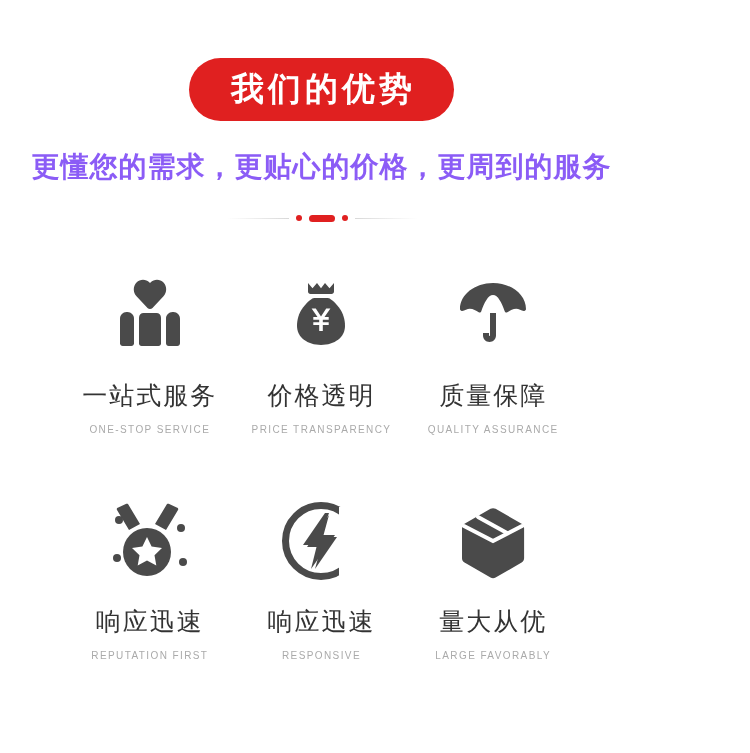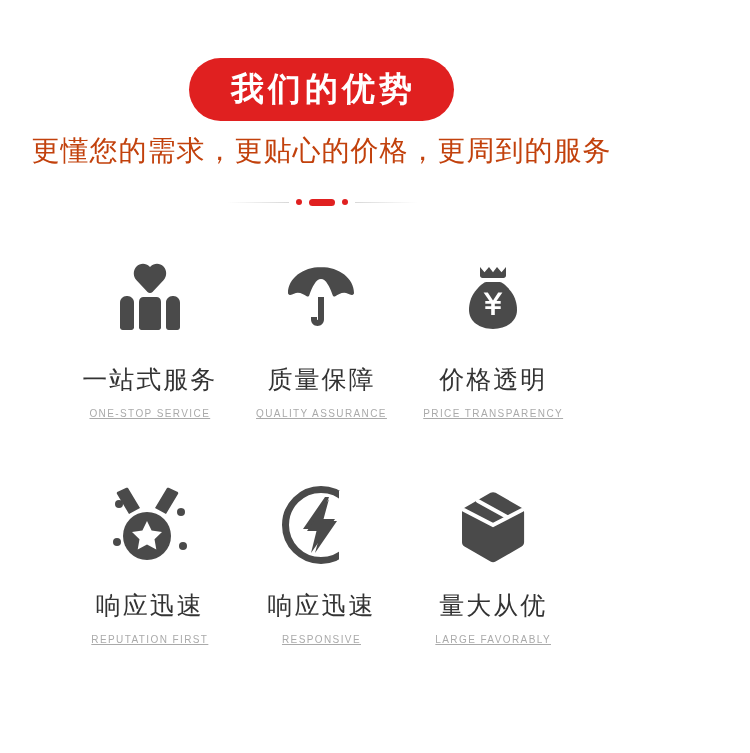--- a/index.html
+++ b/index.html
@@ -36,25 +36,25 @@
     color: #ffffff;
     font-size: 33px;
     font-weight: bold;
     letter-spacing: 4px;
     padding: 14px 38px 16px 42px;
     border-radius: 34px;
     line-height: 1;
   }
 
   .subtitle {
-    margin-top: 12px;
+    margin-top: 28px;
     font-size: 28px;
-    color: #c2410c;
+    color: #8b5cf6;
     letter-spacing: 1px;
-    font-weight: 400;
+    font-weight: 700;
     line-height: 1.3;
   }
 
   
   .divider {
     margin: 26px auto 0 auto;
     width: 190px;
     height: 14px;
     display: flex;
     align-items: center;
@@ -117,21 +117,20 @@
     letter-spacing: 2px;
     font-weight: 500;
   }
 
   .cell-sub {
     margin-top: 12px;
     font-size: 10px;
     color: #aaaaaa;
     letter-spacing: 1.4px;
     text-transform: uppercase;
-    text-decoration: underline;
   }
 </style>
 </head>
 <body>
 
 <div class="page">
 
   <div class="header">
     <div class="title-badge">我们的优势</div>
     <div class="subtitle">更懂您的需求，更贴心的价格，更周到的服务</div>
@@ -157,45 +156,45 @@
             <path d="M35 50.5c0-2.5 2-4.5 4.5-4.5h13c2.5 0 4.5 2 4.5 4.5v26c0 1.4-1.1 2.5-2.5 2.5h-17c-1.4 0-2.5-1.1-2.5-2.5v-26z"></path>
           </g>
         </svg>
       </div>
       <div class="cell-title">一站式服务</div>
       <div class="cell-sub">ONE-STOP SERVICE</div>
     </div>
 
     <div class="cell">
       <div class="icon-wrap">
+        <svg width="92" height="92" viewBox="0 0 92 92" aria-hidden="true">
+          <g fill="#4a4a4a">
+            <path d="M33 16l4.5 5.2L42 16l4 5.2L50 16l4.5 5.2L59 16v8.5c0 1.4-1.1 2.5-2.5 2.5h-21c-1.4 0-2.5-1.1-2.5-2.5V16z"></path>
+            <path d="M39 31h14c1.5 0 6.5 3.3 11 9.6 4.4 6.2 6 12 6 18.5C70 70.4 59.6 78 46 78S22 70.4 22 59.1c0-6.5 1.6-12.3 6-18.5C32.5 34.3 37.5 31 39 31z"></path>
+          </g>
+          <g fill="#ffffff">
+            <path d="M46 49.4l-5.2-7.9h-4.2l5.9 8.4h-4.2v2.8h5.9v2.6h-5.9v2.8h5.9V64h3.6v-5.9h5.9v-2.8h-5.9v-2.6h5.9v-2.8h-4.2l5.9-8.4h-4.2L46 49.4z"></path>
+          </g>
+        </svg>
+      </div>
+      <div class="cell-title">价格透明</div>
+      <div class="cell-sub">PRICE TRANSPARENCY</div>
+    </div>
+
+    <div class="cell">
+      <div class="icon-wrap">
         <svg width="98" height="92" viewBox="0 0 98 92" aria-hidden="true">
           <g fill="#4a4a4a">
             <path d="M49 16c-18.2 0-33 11.6-33 26 0 1.2 1 2.1 2.2 1.9 2.4-.5 5.1-2.2 7.6-2.2 3.6 0 6.2 2 8.9 3.6 1 .6 2.3.1 2.6-1C40.4 35.6 44 28 49 28s8.6 7.6 11.7 16.3c.4 1.1 1.6 1.6 2.6 1 2.7-1.6 5.3-3.6 8.9-3.6 2.5 0 5.2 1.7 7.6 2.2 1.2.2 2.2-.7 2.2-1.9 0-14.4-14.8-26-33-26z"></path>
             <path d="M46 46h6v22.5c0 3.6-2.9 6.5-6.5 6.5S39 72.1 39 68.5V66h6v2.5c0 .3.2.5.5.5s.5-.2.5-.5V46z"></path>
           </g>
         </svg>
       </div>
       <div class="cell-title">质量保障</div>
       <div class="cell-sub">QUALITY ASSURANCE</div>
-    </div>
-
-    <div class="cell">
-      <div class="icon-wrap">
-        <svg width="92" height="92" viewBox="0 0 92 92" aria-hidden="true">
-          <g fill="#4a4a4a">
-            <path d="M33 16l4.5 5.2L42 16l4 5.2L50 16l4.5 5.2L59 16v8.5c0 1.4-1.1 2.5-2.5 2.5h-21c-1.4 0-2.5-1.1-2.5-2.5V16z"></path>
-            <path d="M39 31h14c1.5 0 6.5 3.3 11 9.6 4.4 6.2 6 12 6 18.5C70 70.4 59.6 78 46 78S22 70.4 22 59.1c0-6.5 1.6-12.3 6-18.5C32.5 34.3 37.5 31 39 31z"></path>
-          </g>
-          <g fill="#ffffff">
-            <path d="M46 49.4l-5.2-7.9h-4.2l5.9 8.4h-4.2v2.8h5.9v2.6h-5.9v2.8h5.9V64h3.6v-5.9h5.9v-2.8h-5.9v-2.6h5.9v-2.8h-4.2l5.9-8.4h-4.2L46 49.4z"></path>
-          </g>
-        </svg>
-      </div>
-      <div class="cell-title">价格透明</div>
-      <div class="cell-sub">PRICE TRANSPARENCY</div>
     </div>
 
     <div class="cell">
       <div class="icon-wrap">
         <svg width="110" height="98" viewBox="0 0 110 98" aria-hidden="true">
           <g fill="#4a4a4a">
             <path d="M33 14l12 20-11 6-12-20c-.6-1 .1-2.3 1.3-2.4l8-3.8c.6-.2 1.3 0 1.7.2z"></path>
             <path d="M72 14c.4-.2 1.1-.4 1.7-.2l8 3.8c1.2.1 1.9 1.4 1.3 2.4l-12 20-11-6 12-20z"></path>
             <circle cx="52" cy="62" r="24"></circle>
             <circle cx="24" cy="30" r="4"></circle>

